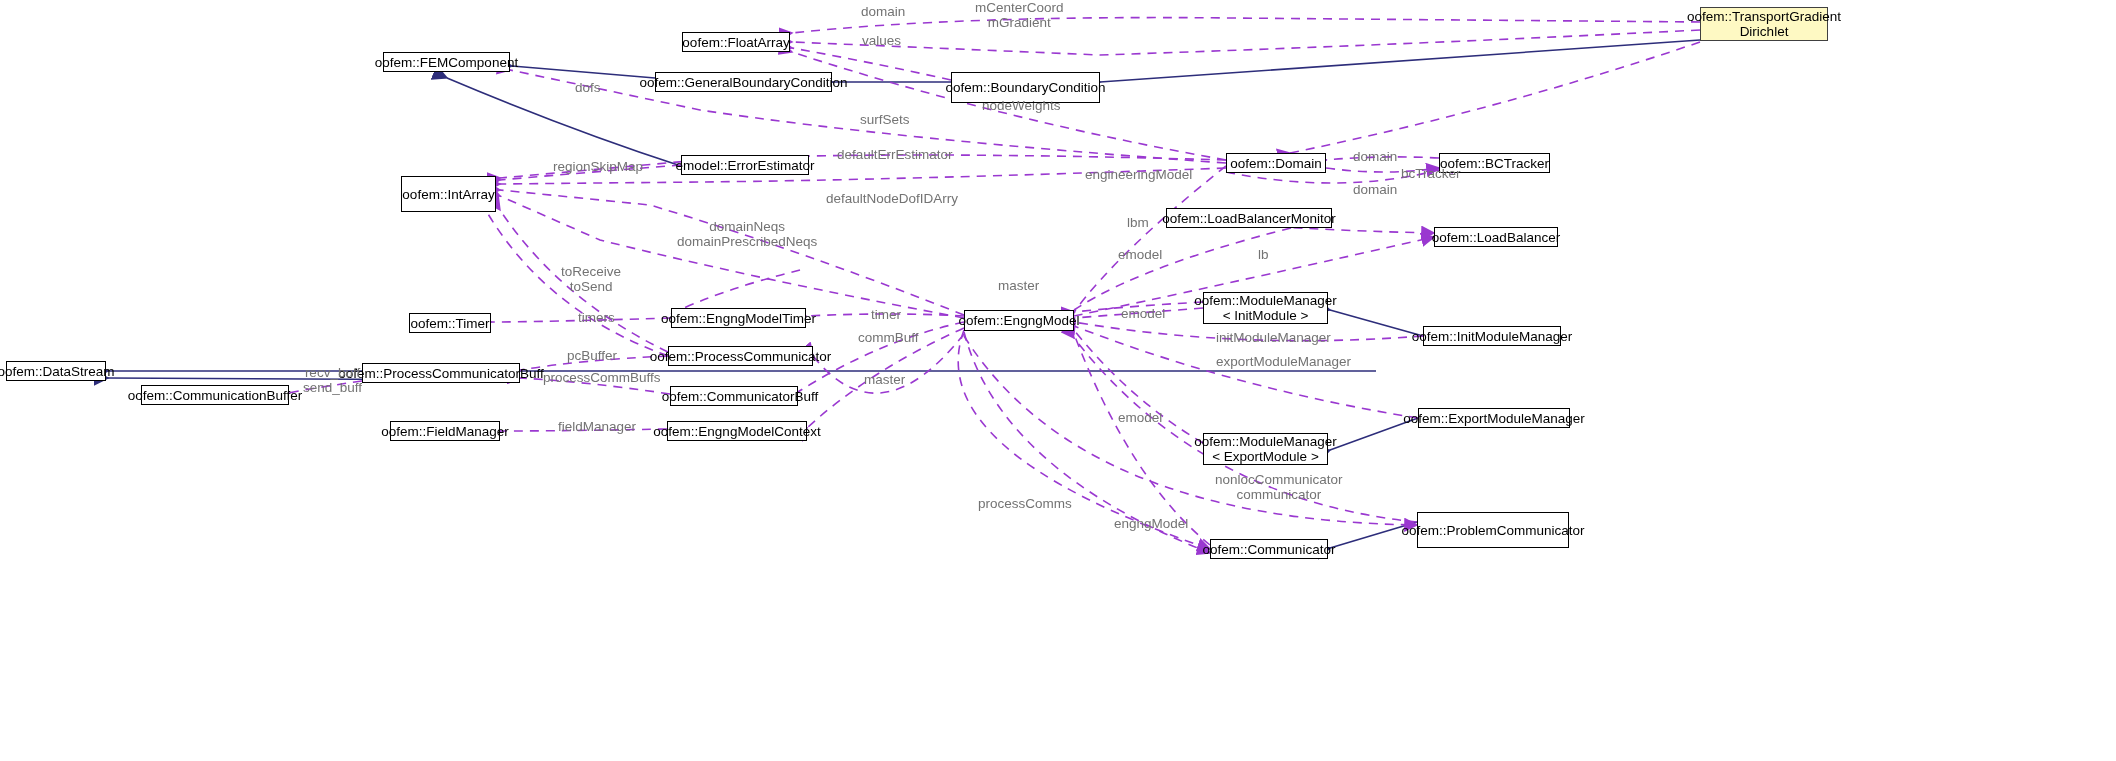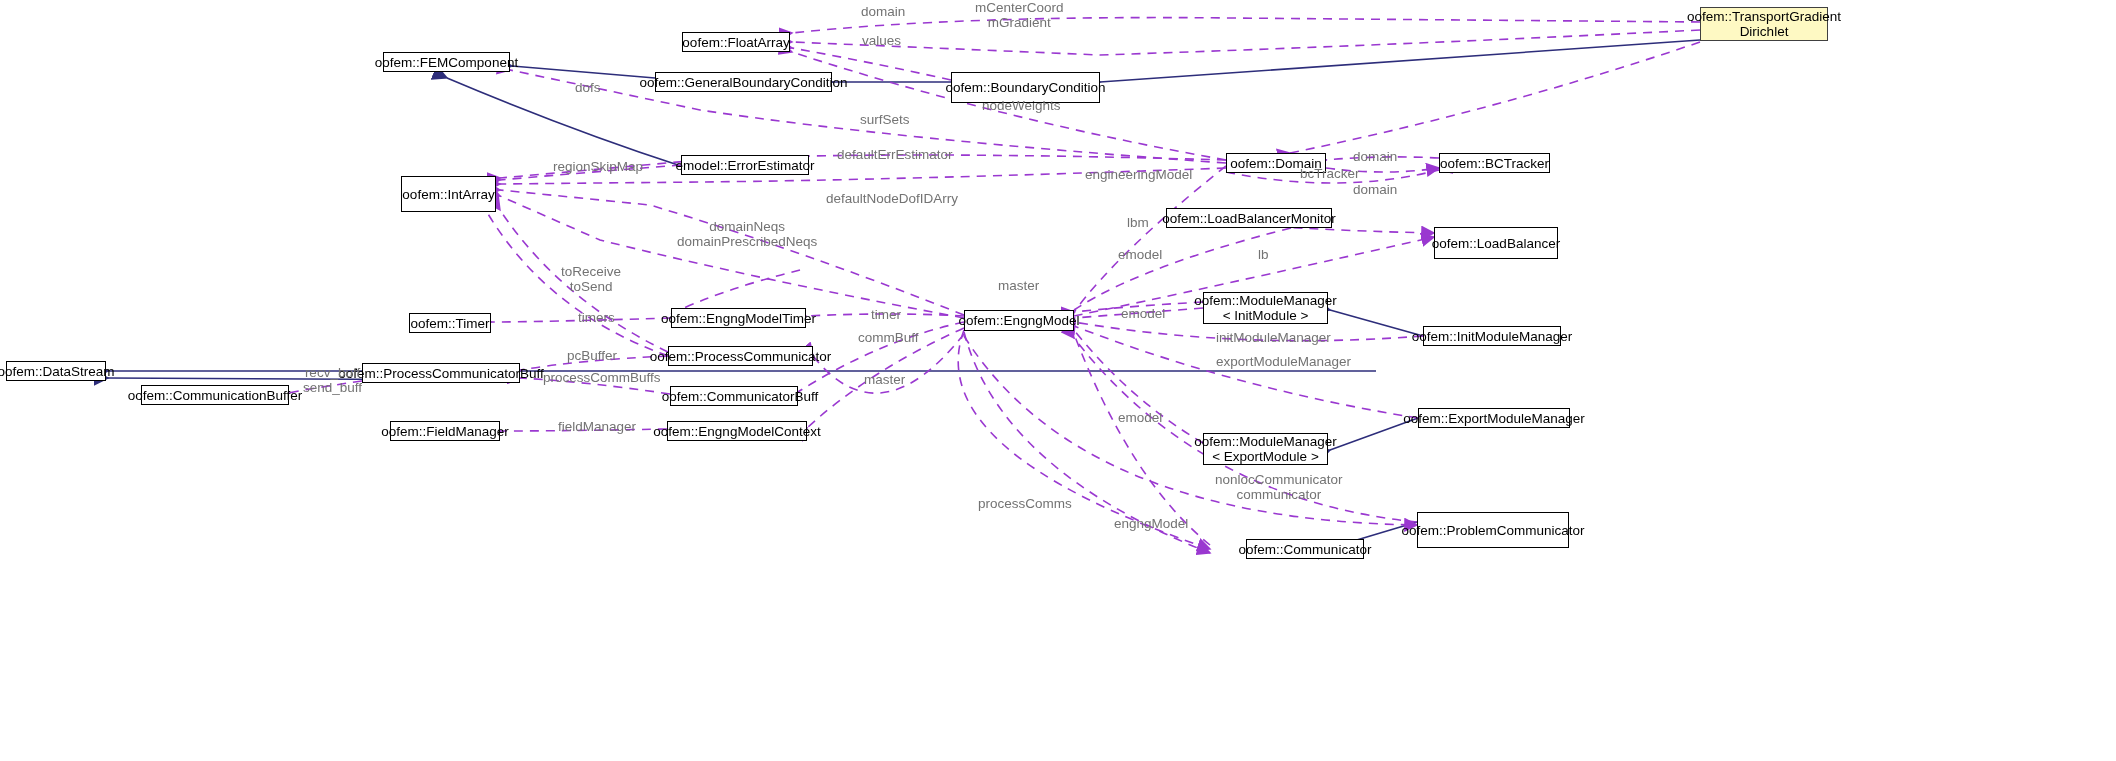--- a/index.html
+++ b/index.html
@@ -124,50 +124,50 @@
 Dirichlet</div>
     <div class="node" style="left: 682px; top: 32px; width: 108px; height: 20px;">oofem::FloatArray</div>
     <div class="node" style="left: 383px; top: 52px; width: 127px; height: 20px;">oofem::FEMComponent</div>
     <div class="node" style="left: 655px; top: 72px; width: 177px; height: 20px;">oofem::GeneralBoundaryCondition</div>
     <div class="node" style="left: 951px; top: 72px; width: 149px; height: 31px;">oofem::BoundaryCondition</div>
     <div class="node" style="left: 681px; top: 155px; width: 128px; height: 20px;">emodel::ErrorEstimator</div>
     <div class="node" style="left: 1226px; top: 153px; width: 100px; height: 20px;">oofem::Domain</div>
     <div class="node" style="left: 1439px; top: 153px; width: 111px; height: 20px;">oofem::BCTracker</div>
     <div class="node" style="left: 401px; top: 176px; width: 95px; height: 36px;">oofem::IntArray</div>
     <div class="node" style="left: 1166px; top: 208px; width: 166px; height: 20px;">oofem::LoadBalancerMonitor</div>
-    <div class="node" style="left: 1434px; top: 227px; width: 124px; height: 32px;">oofem::LoadBalancer</div>
+    <div class="node" style="left: 1434px; top: 227px; width: 124px; height: 20px;">oofem::LoadBalancer</div>
     <div class="node" style="left: 1203px; top: 292px; width: 125px; height: 32px;">oofem::ModuleManager
 &lt; InitModule &gt;</div>
     <div class="node" style="left: 964px; top: 310px; width: 110px; height: 21px;">oofem::EngngModel</div>
     <div class="node" style="left: 671px; top: 308px; width: 135px; height: 20px;">oofem::EngngModelTimer</div>
     <div class="node" style="left: 1423px; top: 326px; width: 138px; height: 20px; text-align: right;">oofem::InitModuleManager</div>
     <div class="node" style="left: 409px; top: 313px; width: 82px; height: 20px;">oofem::Timer</div>
     <div class="node" style="left: 668px; top: 346px; width: 145px; height: 20px;">oofem::ProcessCommunicator</div>
     <div class="node" style="left: 6px; top: 361px; width: 100px; height: 20px;">oofem::DataStream</div>
     <div class="node" style="left: 362px; top: 363px; width: 158px; height: 20px;">oofem::ProcessCommunicatorBuff</div>
     <div class="node" style="left: 141px; top: 385px; width: 148px; height: 20px;">oofem::CommunicationBuffer</div>
     <div class="node" style="left: 670px; top: 386px; width: 128px; height: 20px; padding-left: 17px;">oofem::CommunicatorBuff</div>
     <div class="node" style="left: 1418px; top: 408px; width: 152px; height: 20px;">oofem::ExportModuleManager</div>
     <div class="node" style="left: 390px; top: 421px; width: 110px; height: 20px;">oofem::FieldManager</div>
     <div class="node" style="left: 667px; top: 421px; width: 140px; height: 20px;">oofem::EngngModelContext</div>
     <div class="node" style="left: 1203px; top: 433px; width: 125px; height: 32px;">oofem::ModuleManager
 &lt; ExportModule &gt;</div>
     <div class="node" style="left: 1417px; top: 512px; width: 152px; height: 36px; text-align: center;">oofem::ProblemCommunicator</div>
-    <div class="node" style="left: 1210px; top: 539px; width: 118px; height: 20px; margin-left: 36px;">oofem::Communicator</div>
+    <div class="node" style="left: 1210px; top: 539px; width: 118px; height: 20px;">oofem::Communicator</div>
     <div class="edge-label" style="left: 861px; top: 4px;">domain</div>
     <div class="edge-label" style="left: 975px; top: 0px;">mCenterCoord
 mGradient</div>
     <div class="edge-label" style="left: 862px; top: 33px;">values</div>
     <div class="edge-label" style="left: 575px; top: 80px;">dofs</div>
     <div class="edge-label" style="left: 982px; top: 98px;">nodeWeights</div>
     <div class="edge-label" style="left: 860px; top: 112px;">surfSets</div>
     <div class="edge-label" style="left: 837px; top: 147px;">defaultErrEstimator</div>
     <div class="edge-label" style="left: 1353px; top: 149px;">domain</div>
     <div class="edge-label" style="left: 553px; top: 159px;">regionSkipMap</div>
-    <div class="edge-label" style="left: 1300px; top: 166px; text-align: center;">bcTracker</div>
+    <div class="edge-label" style="left: 1401px; top: 166px; text-align: center;">bcTracker</div>
     <div class="edge-label" style="left: 1353px; top: 182px;">domain</div>
     <div class="edge-label" style="left: 1085px; top: 167px;">engineeringModel</div>
     <div class="edge-label" style="left: 826px; top: 191px;">defaultNodeDofIDArry</div>
     <div class="edge-label" style="left: 1127px; top: 215px;">lbm</div>
     <div class="edge-label" style="left: 677px; top: 219px;">domainNeqs
 domainPrescribedNeqs</div>
     <div class="edge-label" style="left: 1258px; top: 247px;">lb</div>
     <div class="edge-label" style="left: 1118px; top: 247px;">emodel</div>
     <div class="edge-label" style="left: 561px; top: 264px;">toReceive
 toSend</div>

